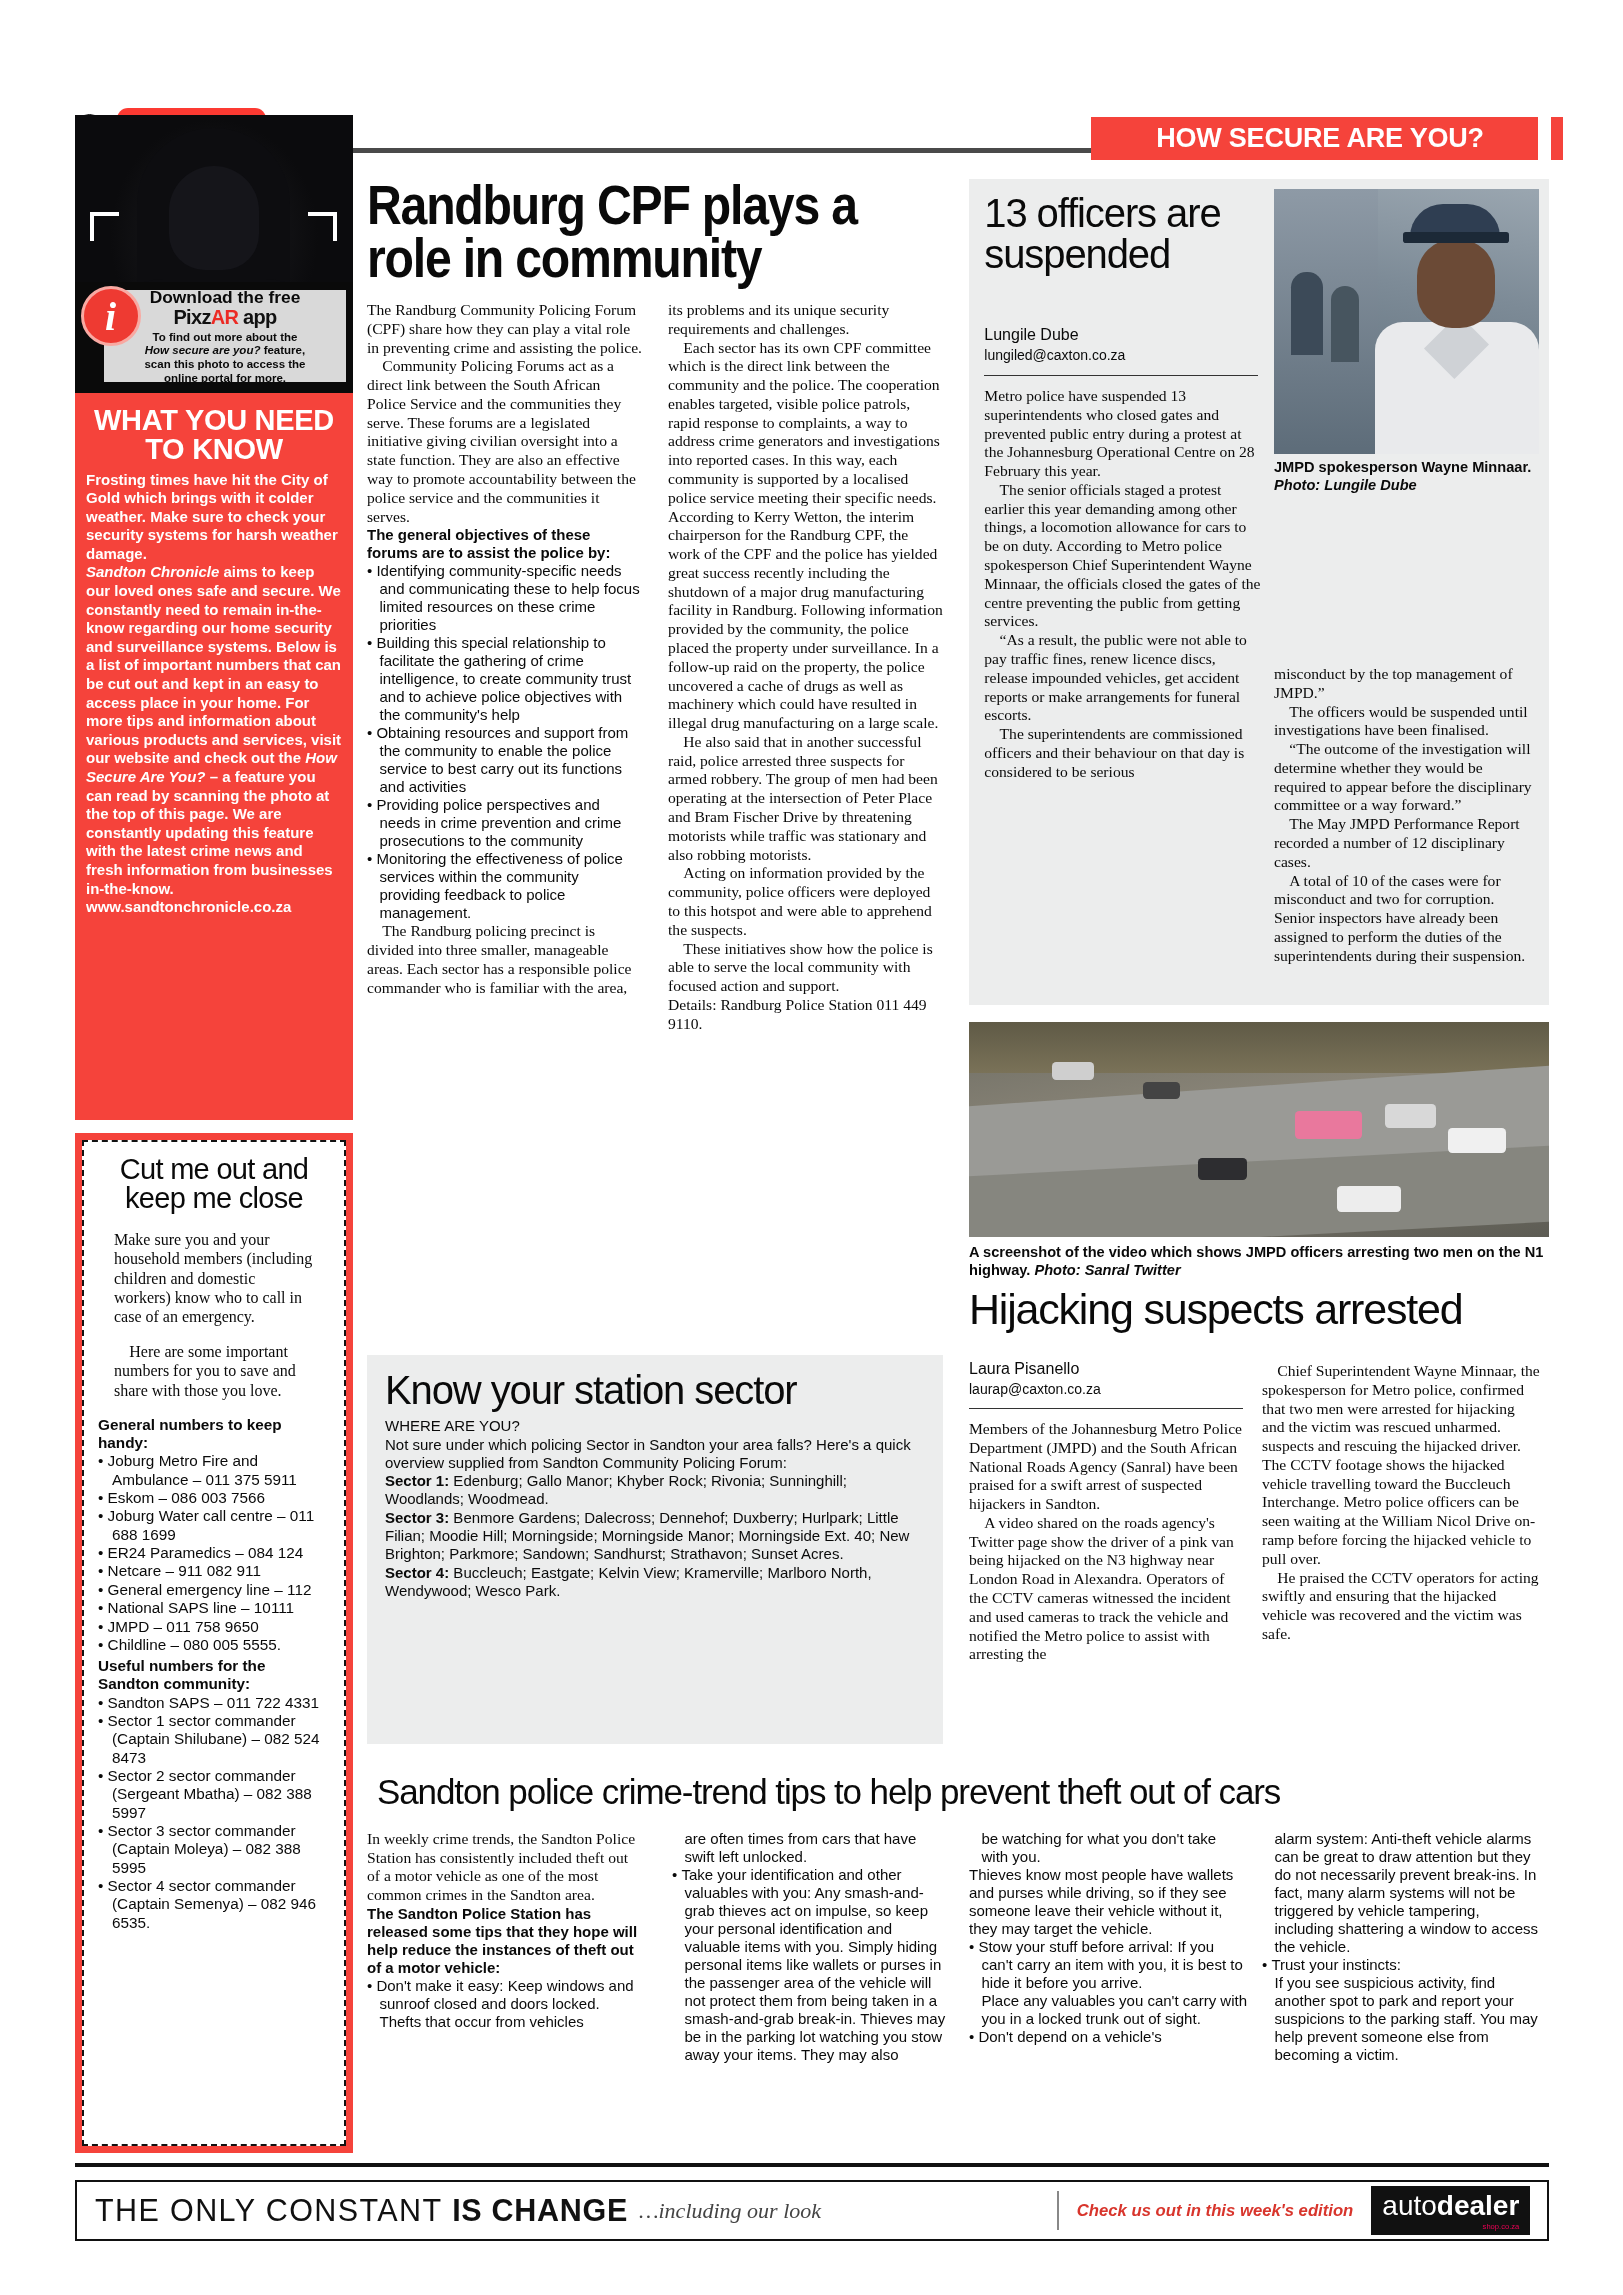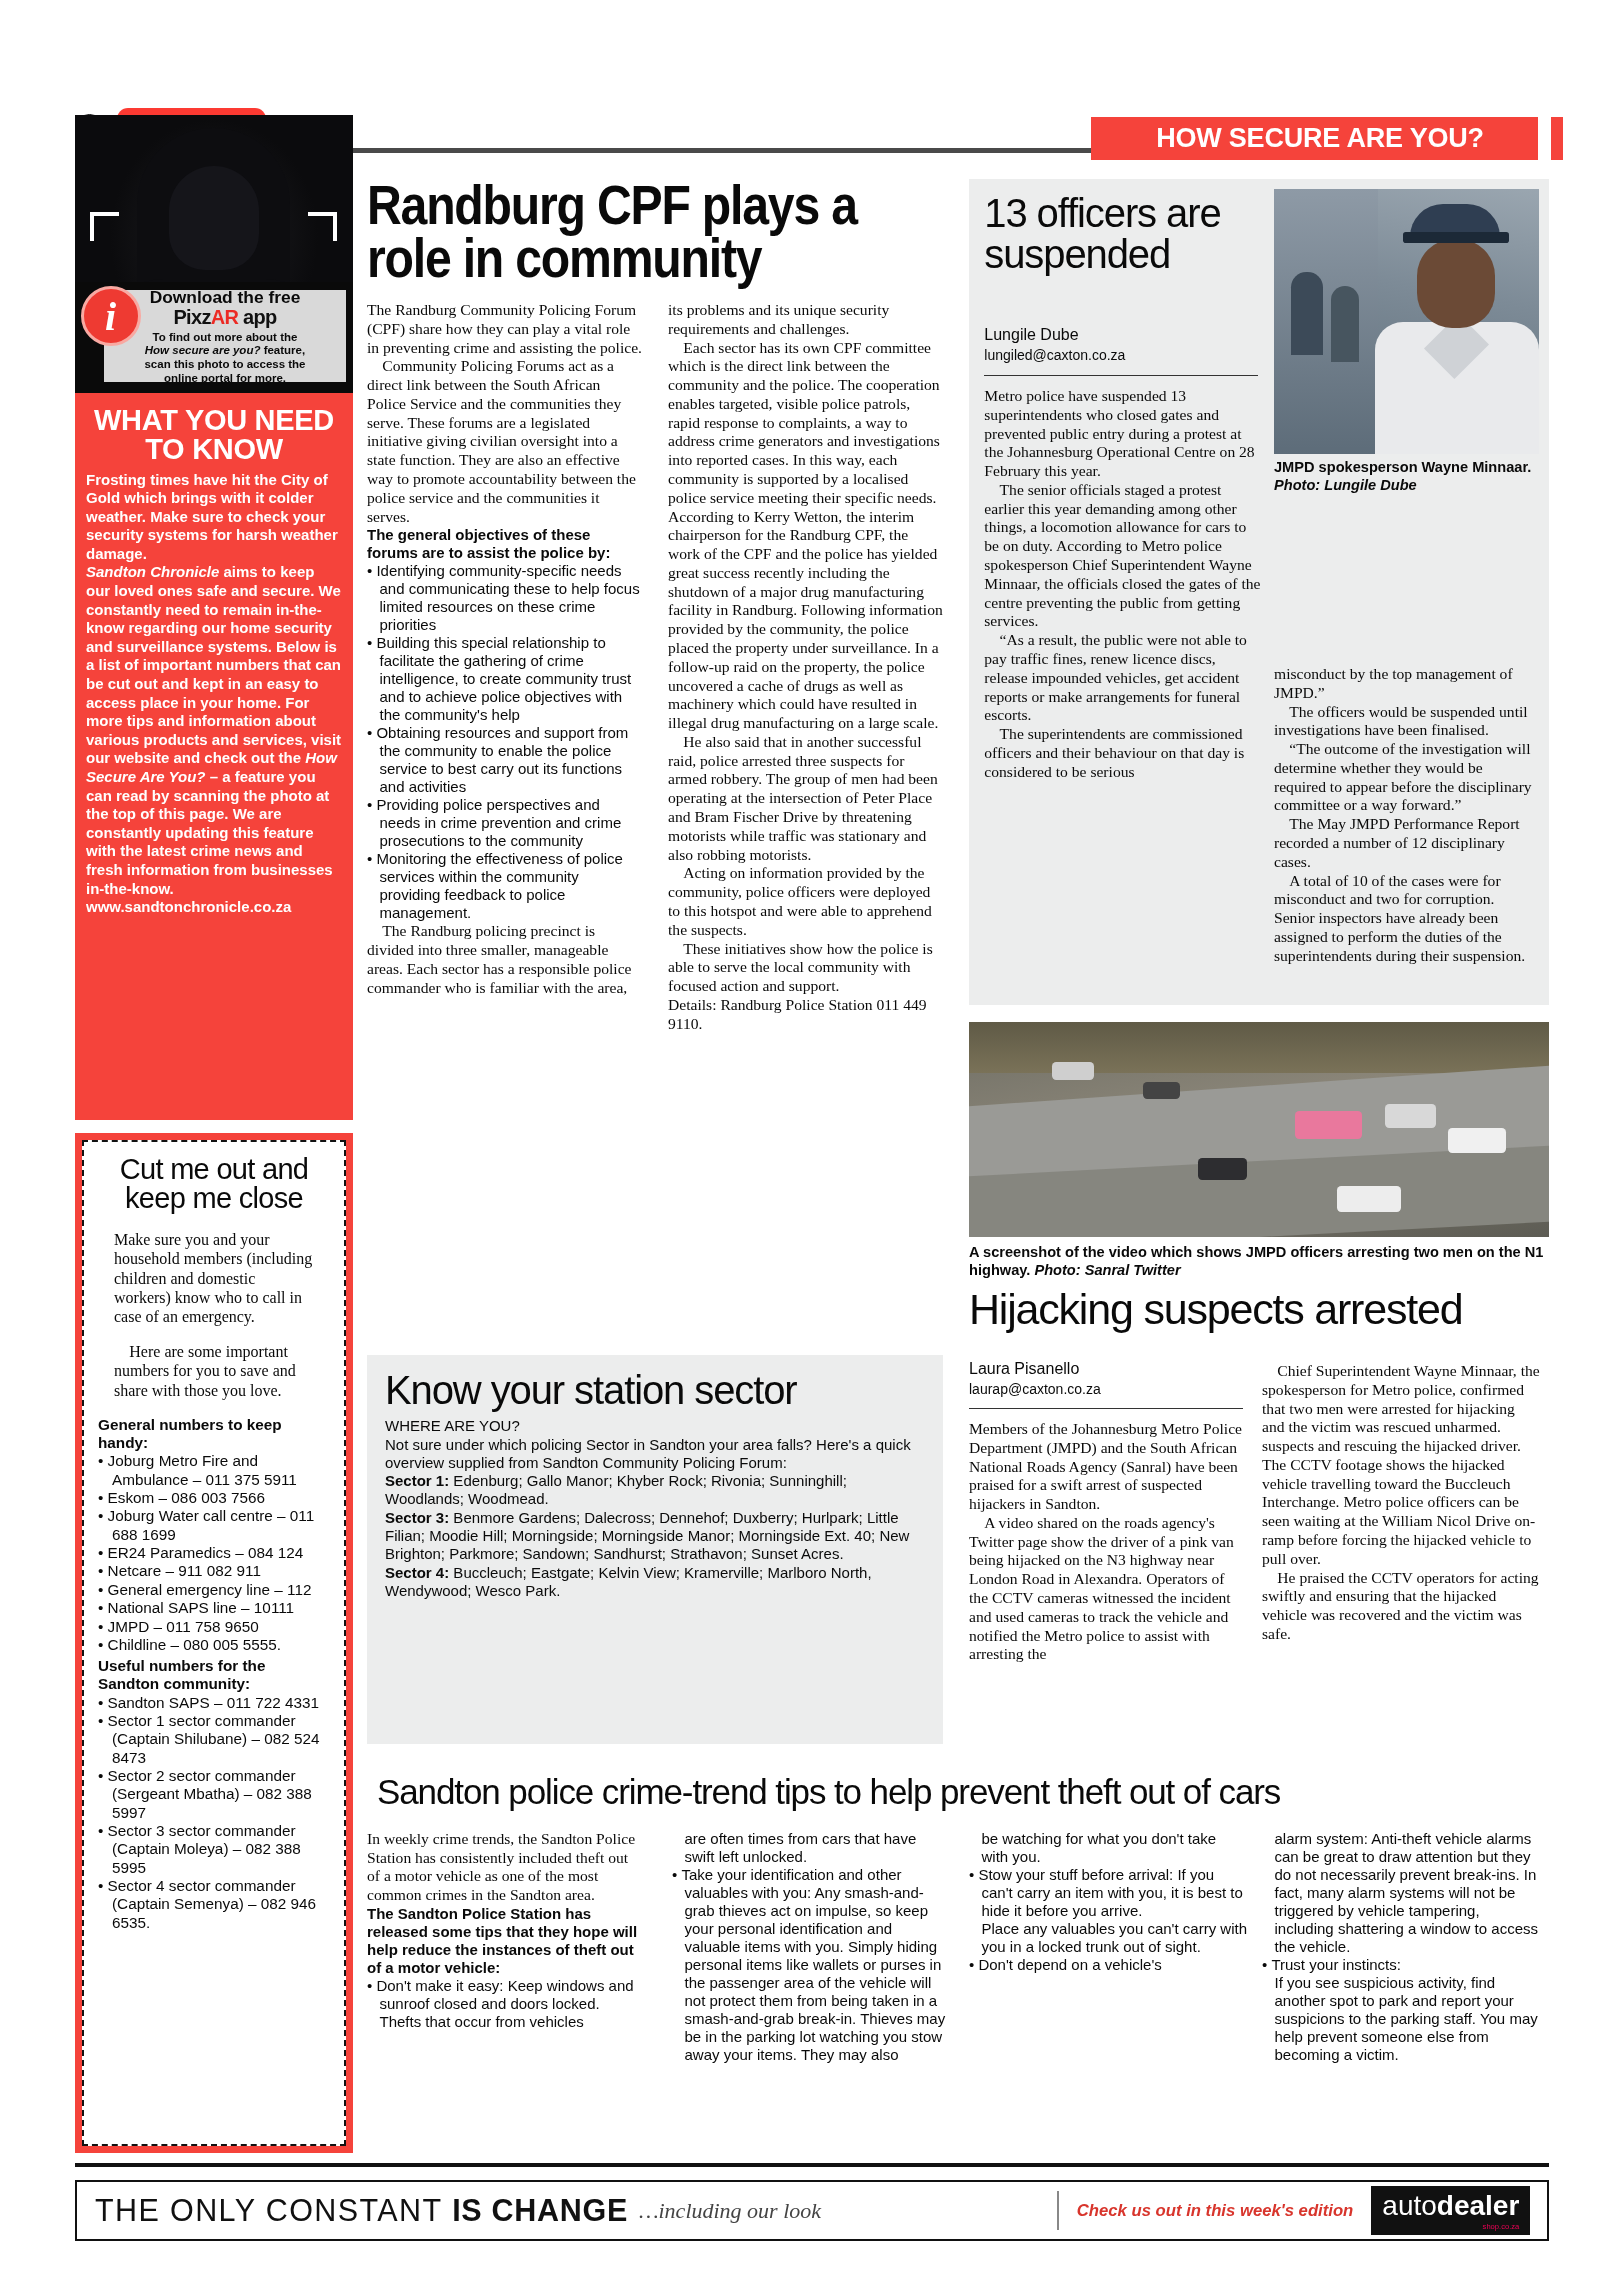--- a/index.html
+++ b/index.html
@@ -509,20 +509,21 @@
 
   <div class="bcol bc2">
     <p class="nb">are often times  from cars that have swift left unlocked.</p>
     <ul>
       <li>Take your identification and other valuables with you: Any smash-and-grab thieves act on impulse, so keep your personal identification and valuable items with you.  Simply hiding personal items like wallets or purses in the passenger area of the vehicle will not protect them from being taken in a smash-and-grab break-in. Thieves may be in the parking lot watching you stow away your items. They may also</li>
     </ul>
   </div>
 
   <div class="bcol bc3">
     <p class="nb">be watching for what you don't take with you.</p>
+    <p>Thieves know most people have wallets and purses while driving, so if they see someone leave their vehicle without it, they may target the vehicle.</p>
     <ul>
       <li>Stow your stuff before arrival: If you can't carry an item with you, it is best to hide it before you arrive.</li>
     </ul>
     <p class="nb">Place any valuables you can't carry with you in a locked trunk out of sight.</p>
     <ul>
       <li>Don't depend on a vehicle's</li>
     </ul>
   </div>
 
   <div class="bcol bc4">

